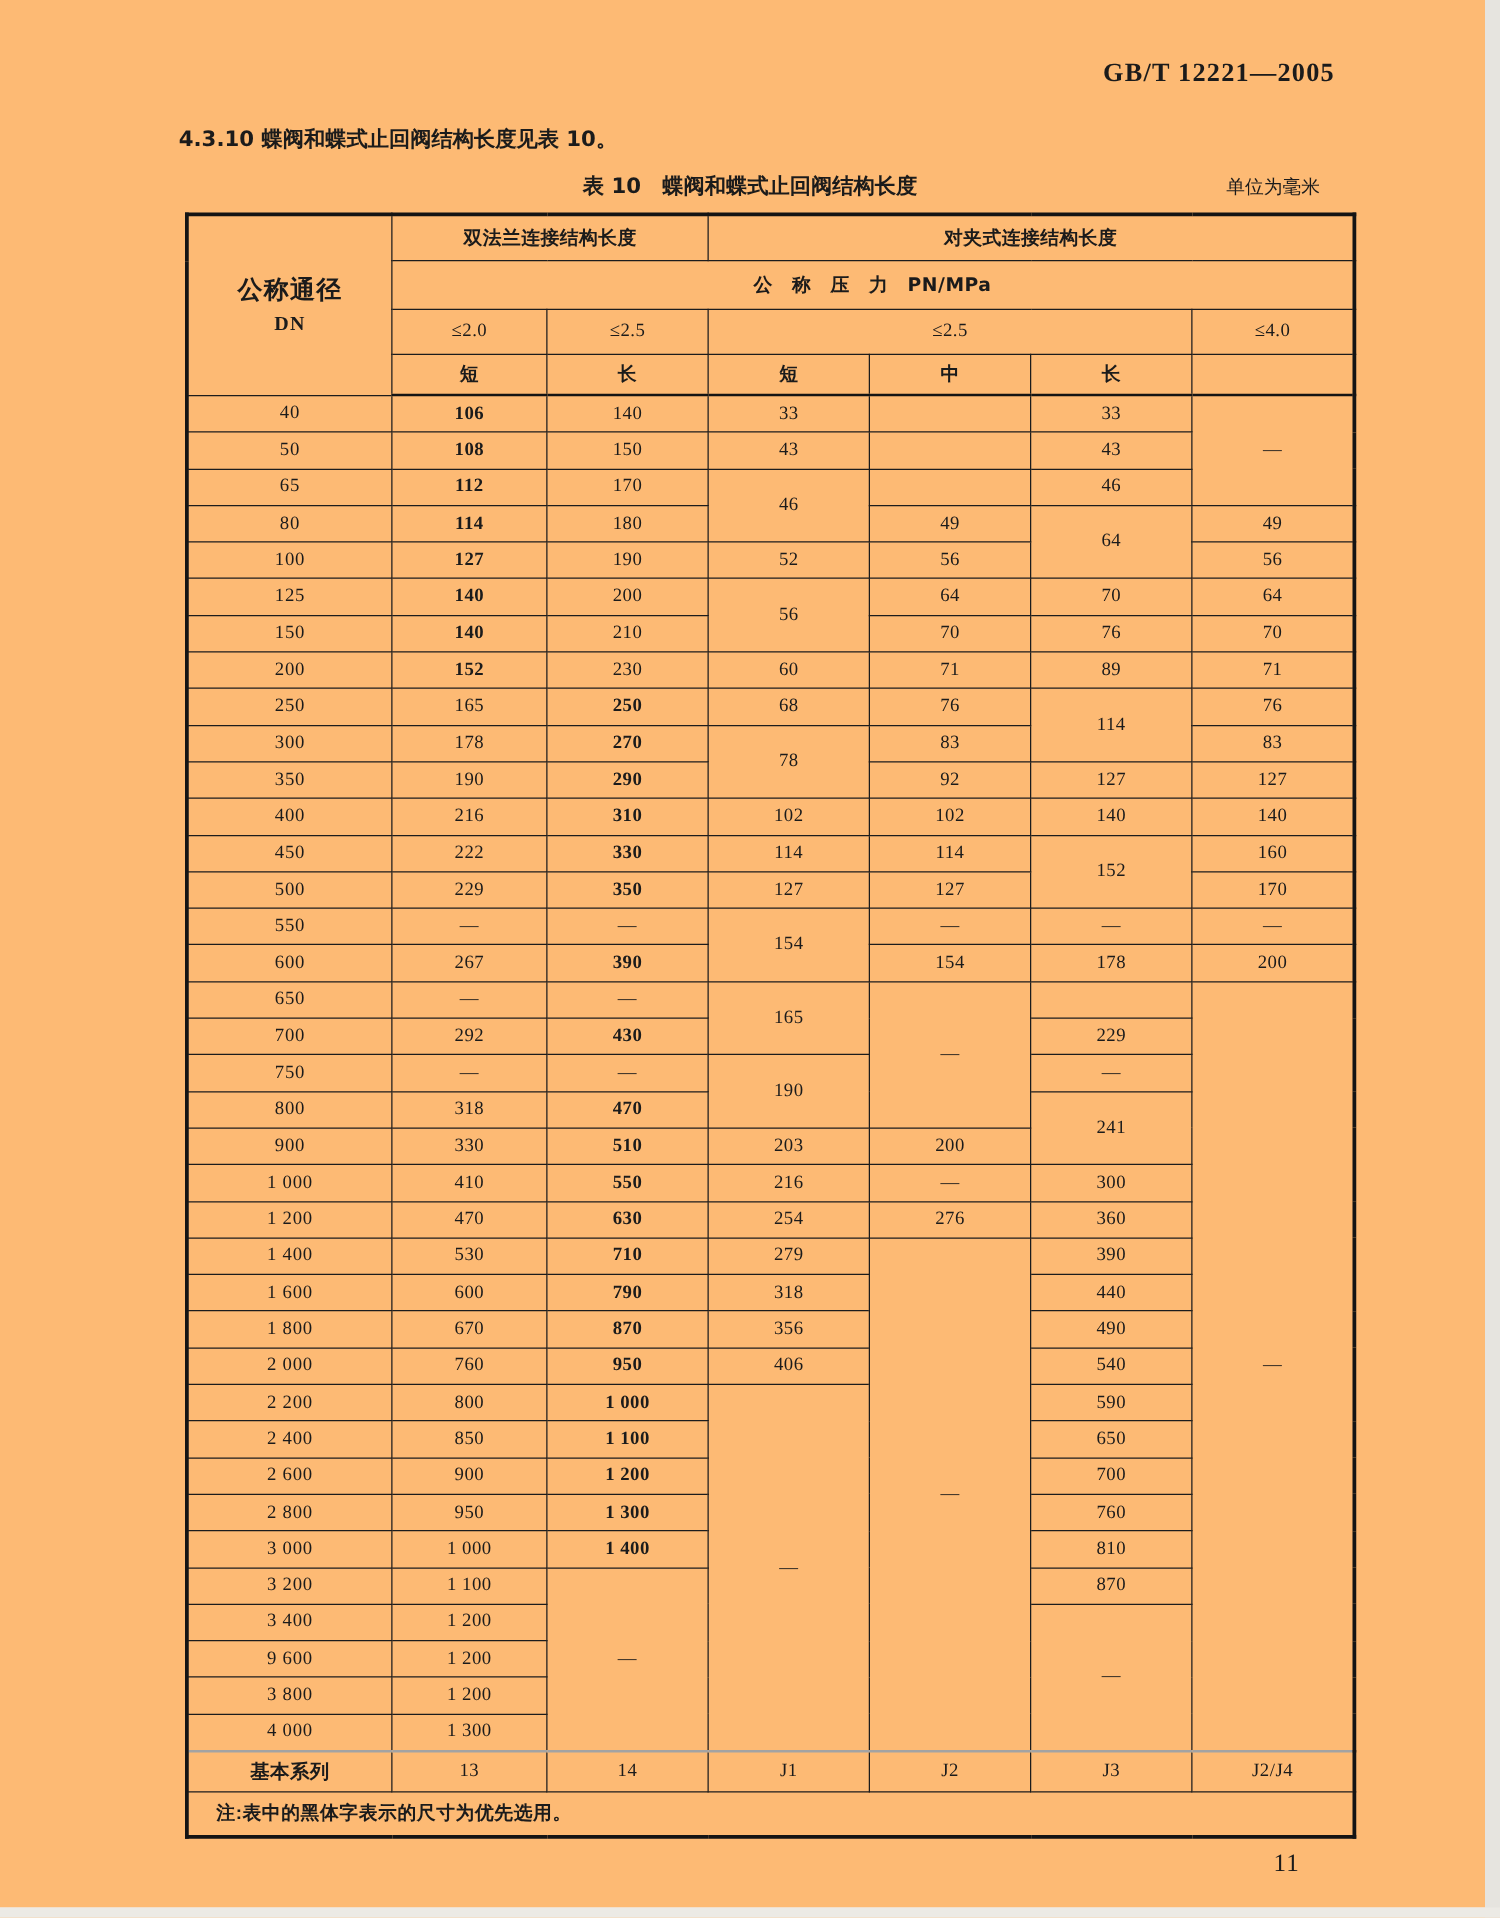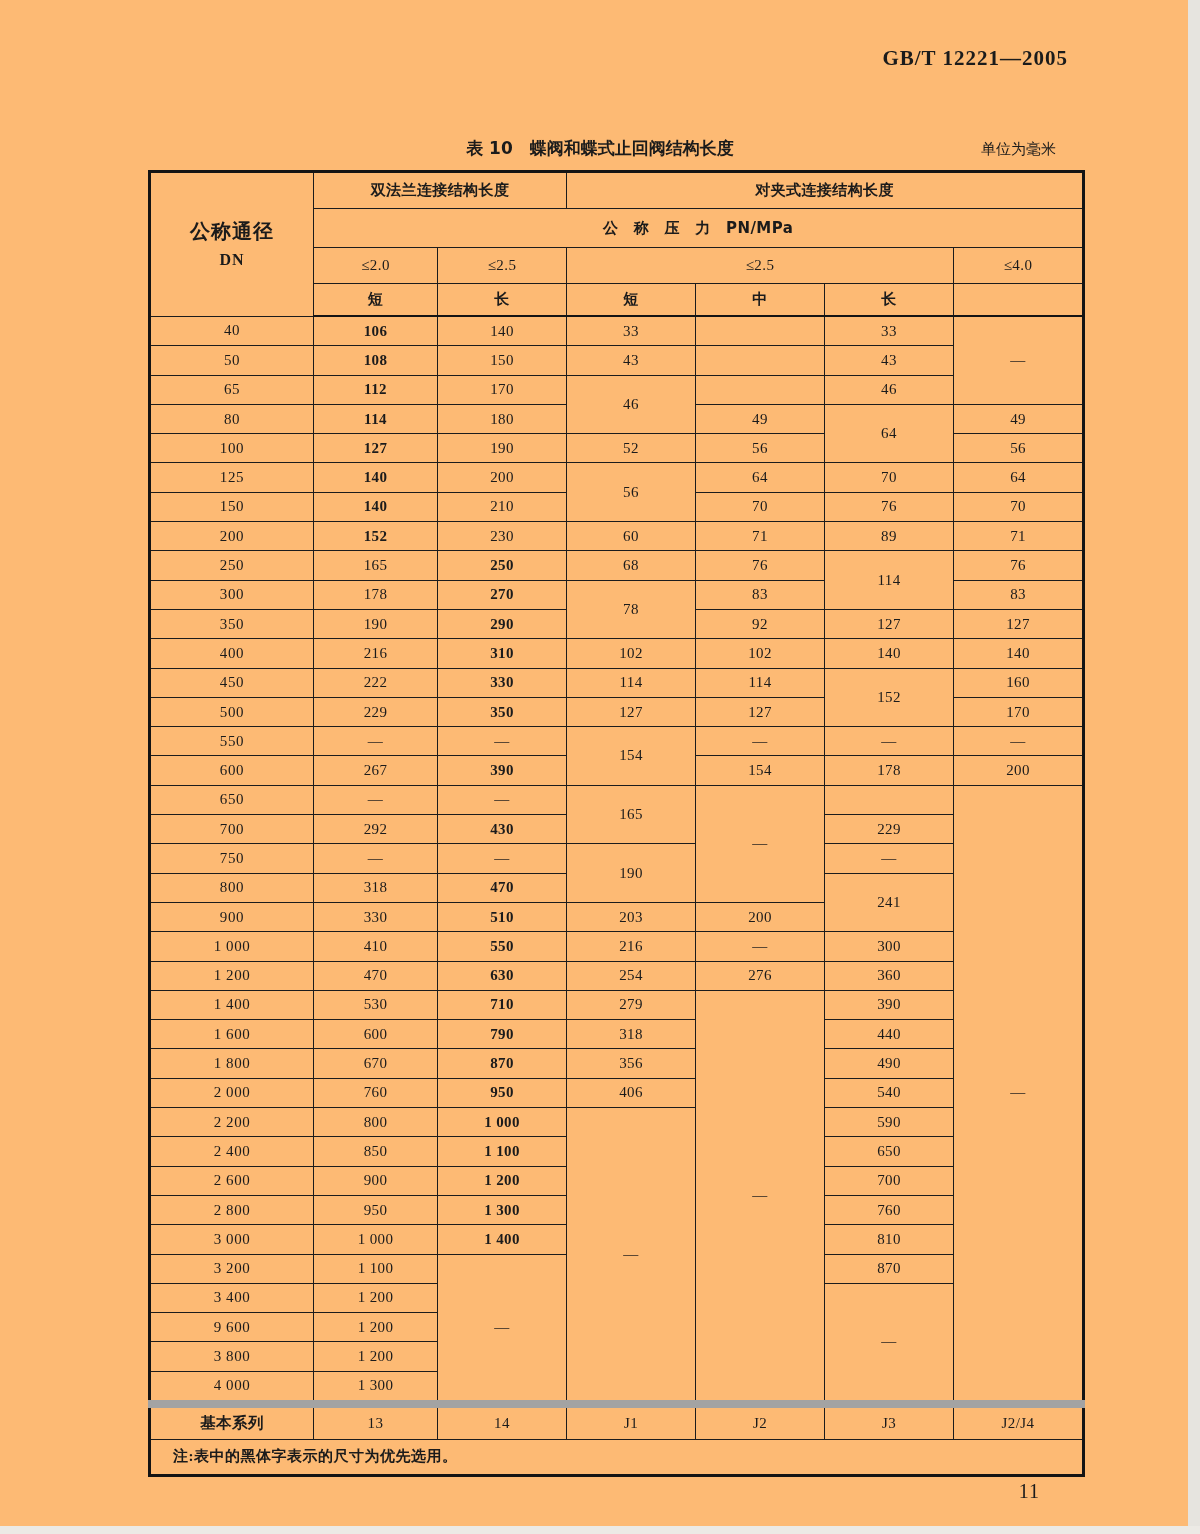--- a/index.html
+++ b/index.html
@@ -62,42 +62,43 @@
     font-family:"DejaVu Sans","Liberation Sans",sans-serif;
     font-weight:bold;font-size:15px;
   }
   thead tr:last-child th{border-bottom:2px solid #141414;}
   th.dn-head div{line-height:1.6;}
   th.dn-head .l2{font-size:16px;font-weight:bold;font-family:"Liberation Serif",serif;letter-spacing:1px;}
   tbody td{height:28.3px;line-height:1;}
   tbody td.dn{letter-spacing:0.6px;}
   td.b{font-weight:bold;}
   tr.series td{
-    border-top:8px solid #a3a3a3;height:31px;
+    border-top:2px solid #a3a3a3;height:31px;
   }
   tr.series td.lbl{
     font-family:"DejaVu Sans","Liberation Sans",sans-serif;
     font-weight:bold;font-size:15.5px;
   }
   tr.note-row td{
     text-align:left;height:34px;
     padding-left:22px;
-    font-family:Liberation Serif, serif;
+    font-family:Liberation Sans, sans-serif;
     font-weight:bold;font-size:15px;letter-spacing:0.5px;
   }
   .page-num{
     position:absolute;top:1480px;right:148px;
     font-size:20px;letter-spacing:1px;
   }
 </style>
 </head>
 <body>
 
 <div class="page">
   <div class="doc-code">GB/T 12221—2005</div>
+  <div class="section">4.3.10  蝶阀和蝶式止回阀结构长度见表 10。</div>
   <div class="table-title">表 10　蝶阀和蝶式止回阀结构长度</div>
   <div class="unit">单位为毫米</div>
 
   <table class="main" id="main-table">
       <colgroup>
         <col style="width: 164px;">
         <col style="width: 124px;">
         <col style="width: 129px;">
         <col style="width: 129px;">
         <col style="width: 129px;">

